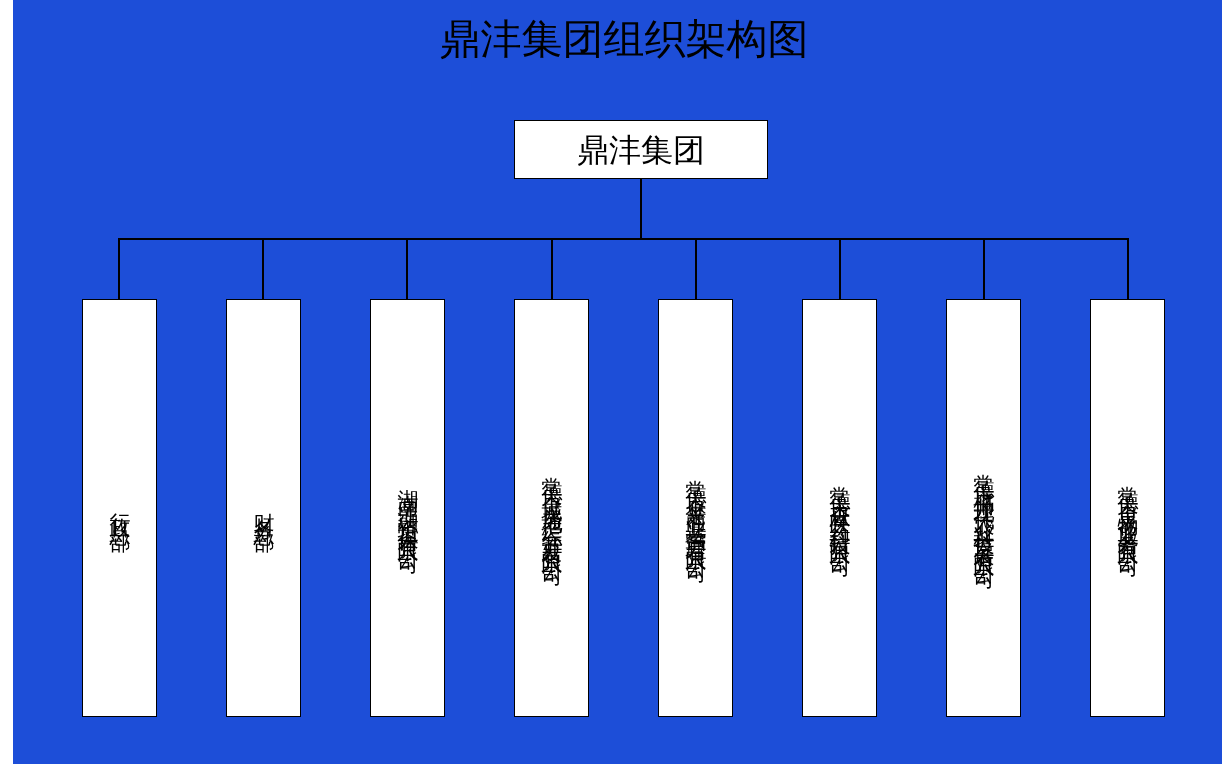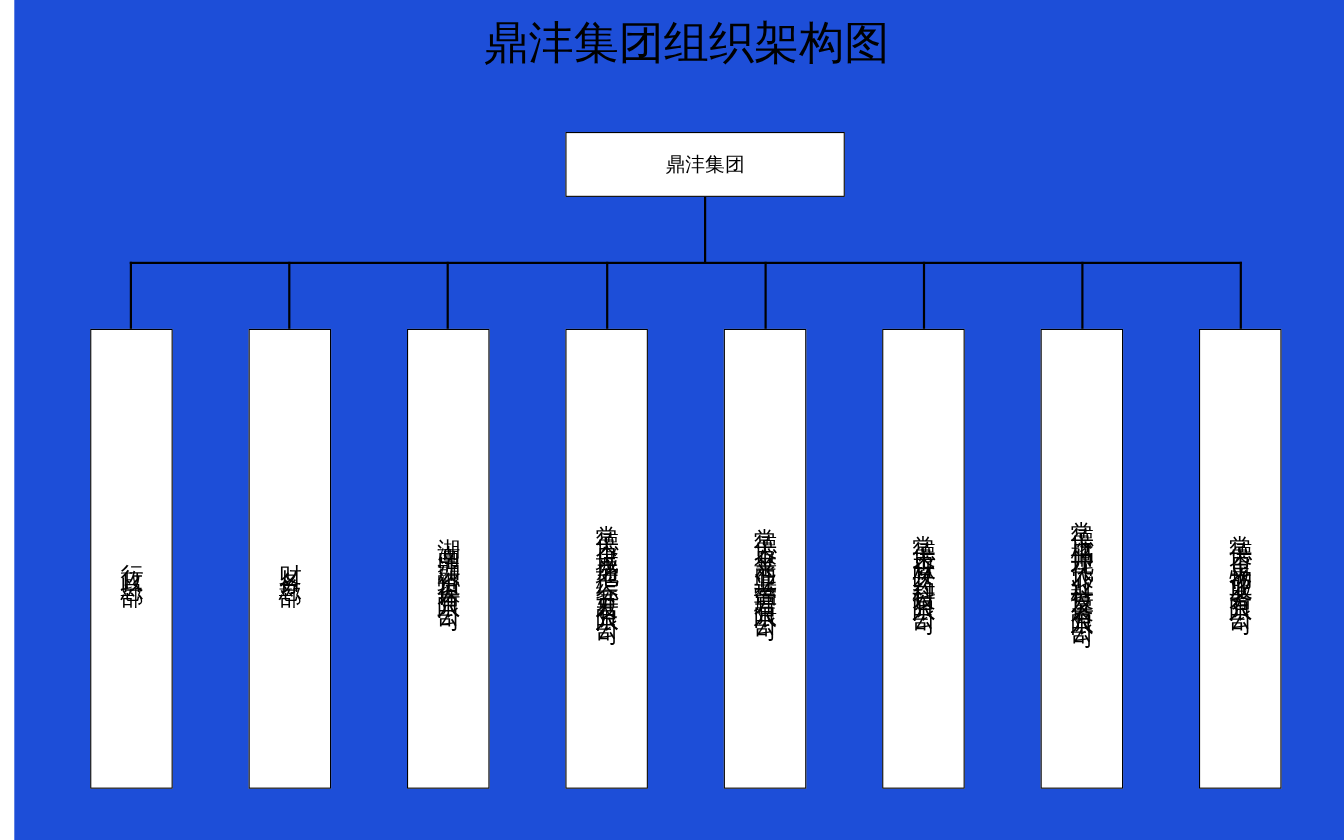--- a/index.html
+++ b/index.html
@@ -45,21 +45,21 @@
     height: 59px;
     box-sizing: border-box;
     border: 1.4px solid #000000;
     background: #ffffff;
     display: flex;
     align-items: center;
     justify-content: center;
   }
   #root-node .node-label {
     font-family: "DejaVu Serif", "Liberation Serif", serif;
-    font-size: 18px;
+    font-size: 32px;
     line-height: 30px;
     color: #000000;
     white-space: nowrap;
   }
 
   
   .conn {
     position: absolute;
     background: #000000;
   }

